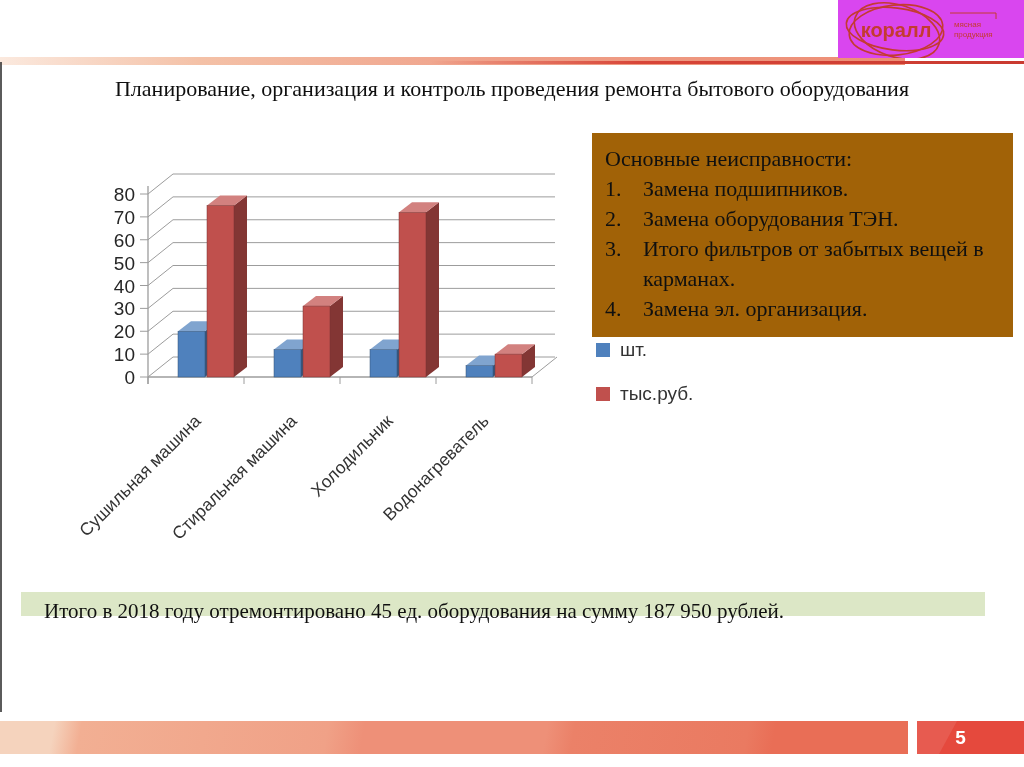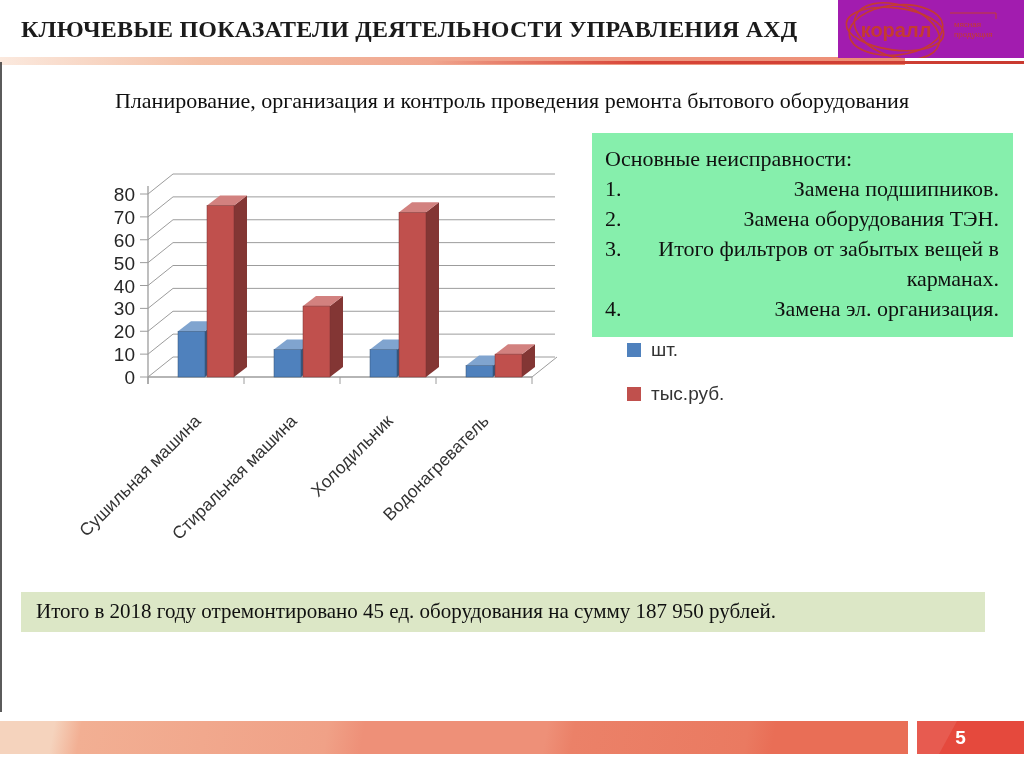--- a/index.html
+++ b/index.html
@@ -5,51 +5,50 @@
   html,body{margin:0;padding:0;background:#e8e8e8;}
   .slide{position:relative;width:1024px;height:767px;background:#ffffff;overflow:hidden;
          font-family:"Liberation Serif",serif;}
   .title{position:absolute;left:21px;top:16px;font-size:24px;font-weight:bold;color:#1b1b1b;
          letter-spacing:0.2px;white-space:nowrap;}
   .top-band{position:absolute;left:0;top:57px;width:905px;height:8px;
          background:linear-gradient(90deg,#fbe9de 0%,#f4c1a7 22%,#efa089 55%,#ed8d74 100%);}
   .top-band-thin{position:absolute;left:430px;top:61px;width:594px;height:3px;
          background:linear-gradient(90deg,rgba(216,69,56,0) 0%,#d84538 35%,#c93a30 100%);}
   .left-rule{position:absolute;left:0;top:62px;width:2px;height:650px;background:rgba(62,62,62,.85);}
-  .logo-box{position:absolute;right:0;top:0;width:186px;height:58px;background:#a21caf;}
-  .subtitle{position:absolute;left:0;right:0;top:76px;text-align:center;font-size:22px;color:#0f0f0f;margin-top:12px;}
+  .logo-box{position:absolute;right:0;top:0;width:186px;height:58px;background:#d946ef;}
+  .subtitle{position:absolute;left:0;right:0;top:76px;text-align:center;font-size:22px;color:#0f0f0f;}
   #chart-svg{position:absolute;left:40px;top:148px;}
   .legend{position:absolute;left:596px;top:339px;}
-  .legend-row{display:flex;align-items:center;margin-bottom:22px;margin-left:31px;}
+  .legend-row{display:flex;align-items:center;margin-bottom:22px;}
   .legend-swatch{width:14px;height:14px;margin-right:10px;flex:none;}
   .legend-label{font-family:"Liberation Sans",sans-serif;font-size:19px;color:#333;}
   .faults-panel{position:absolute;left:592px;top:133px;width:421px;box-sizing:border-box;
-         background:#86efac;padding:11px 14px 13px 13px;font-size:22px;color:#101010;}
+         background:#a16207;padding:11px 14px 13px 13px;font-size:22px;color:#101010;}
   .faults-title{line-height:30px;}
   .fault-item{display:flex;line-height:30px;}
   .fault-num{width:38px;flex:none;}
-  .fault-text{flex:1;text-align:right;}
-  .summary{position:absolute;left:21px;top:592px;width:964px;height:40px;box-sizing:border-box;
-         background:#dce7c6;font-size:21px;line-height:39px;padding-left:15px;color:#101010;}
+  .fault-text{flex:1;}
+  .summary{position:absolute;left:21px;top:592px;width:964px;height:24px;box-sizing:border-box;
+         background:#dce7c6;font-size:21px;line-height:39px;padding-left:23px;color:#101010;}
   .ribbon{position:absolute;left:0;top:721px;width:908px;height:33px;
          background:linear-gradient(100deg,#f5d3bd 0%,#f5d3bd 6%,#f2af93 9%,#f0a187 36%,
                     #ee9078 40%,#ee9078 60%,#eb8168 63%,#ea7a61 82%,#e96e56 85%,#e96e56 100%);}
   .ribbon-end{position:absolute;left:917px;top:721px;width:107px;height:33px;background:#e5493d;
          display:flex;align-items:center;justify-content:center;}
   .ribbon-end::before{content:"";position:absolute;left:0;top:0;width:40px;height:100%;
          background:rgba(255,255,255,0.10);clip-path:polygon(0 0,100% 0,55% 100%,0 100%);}
   .page-number{position:relative;left:-10px;font-family:"Liberation Sans",sans-serif;
          font-weight:bold;font-size:19px;color:#ffffff;}
 </style>
 </head>
 <body>
 
 <div class="slide">
 
-  <div class="title">КЛЮЧЕВЫЕ ПОКАЗАТЕЛИ ДЕЯТЕЛЬНОСТИ УПРАВЛЕНИЯ АХД</div>
 
   <div class="top-band"></div>
   <div class="top-band-thin"></div>
   <div class="left-rule"></div>
 
   <div class="logo-box">
     <svg width="186" height="58" viewBox="0 0 186 58">
       <g fill="none" stroke="#c43b31" stroke-width="1.6">
         <ellipse cx="58" cy="30" rx="47" ry="25" transform="rotate(-6 58 30)"></ellipse>
         <ellipse cx="57" cy="29" rx="49" ry="21" transform="rotate(7 57 29)"></ellipse>

